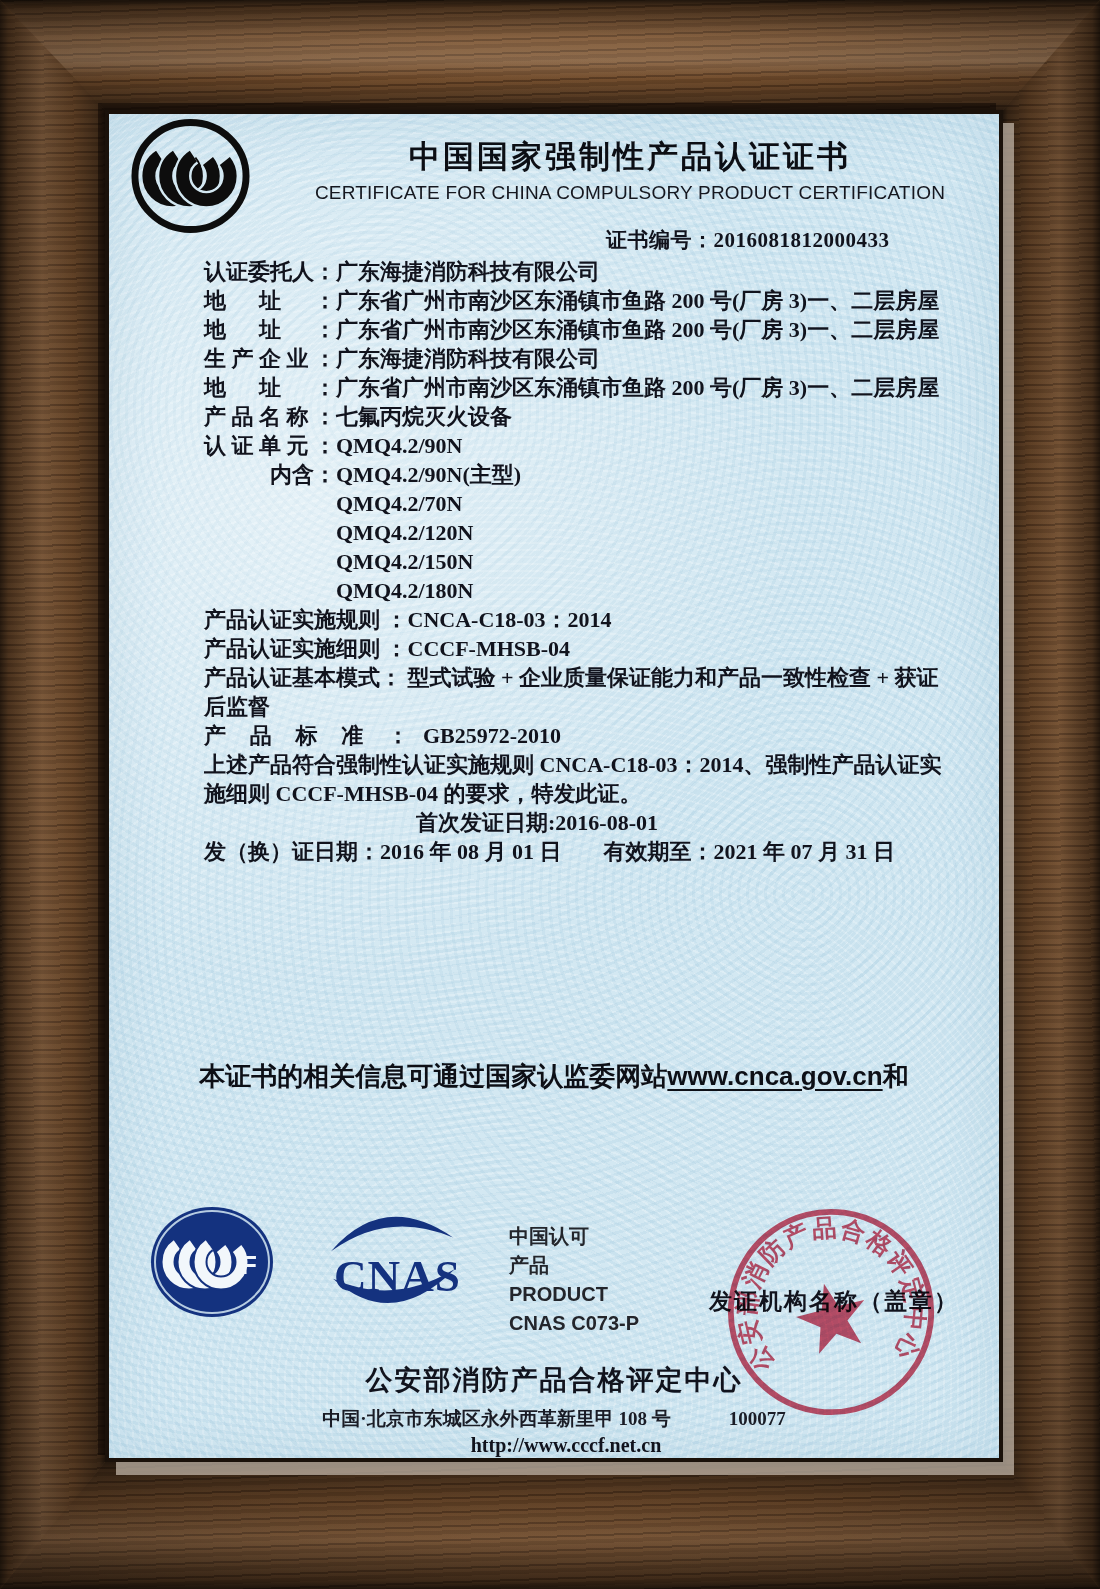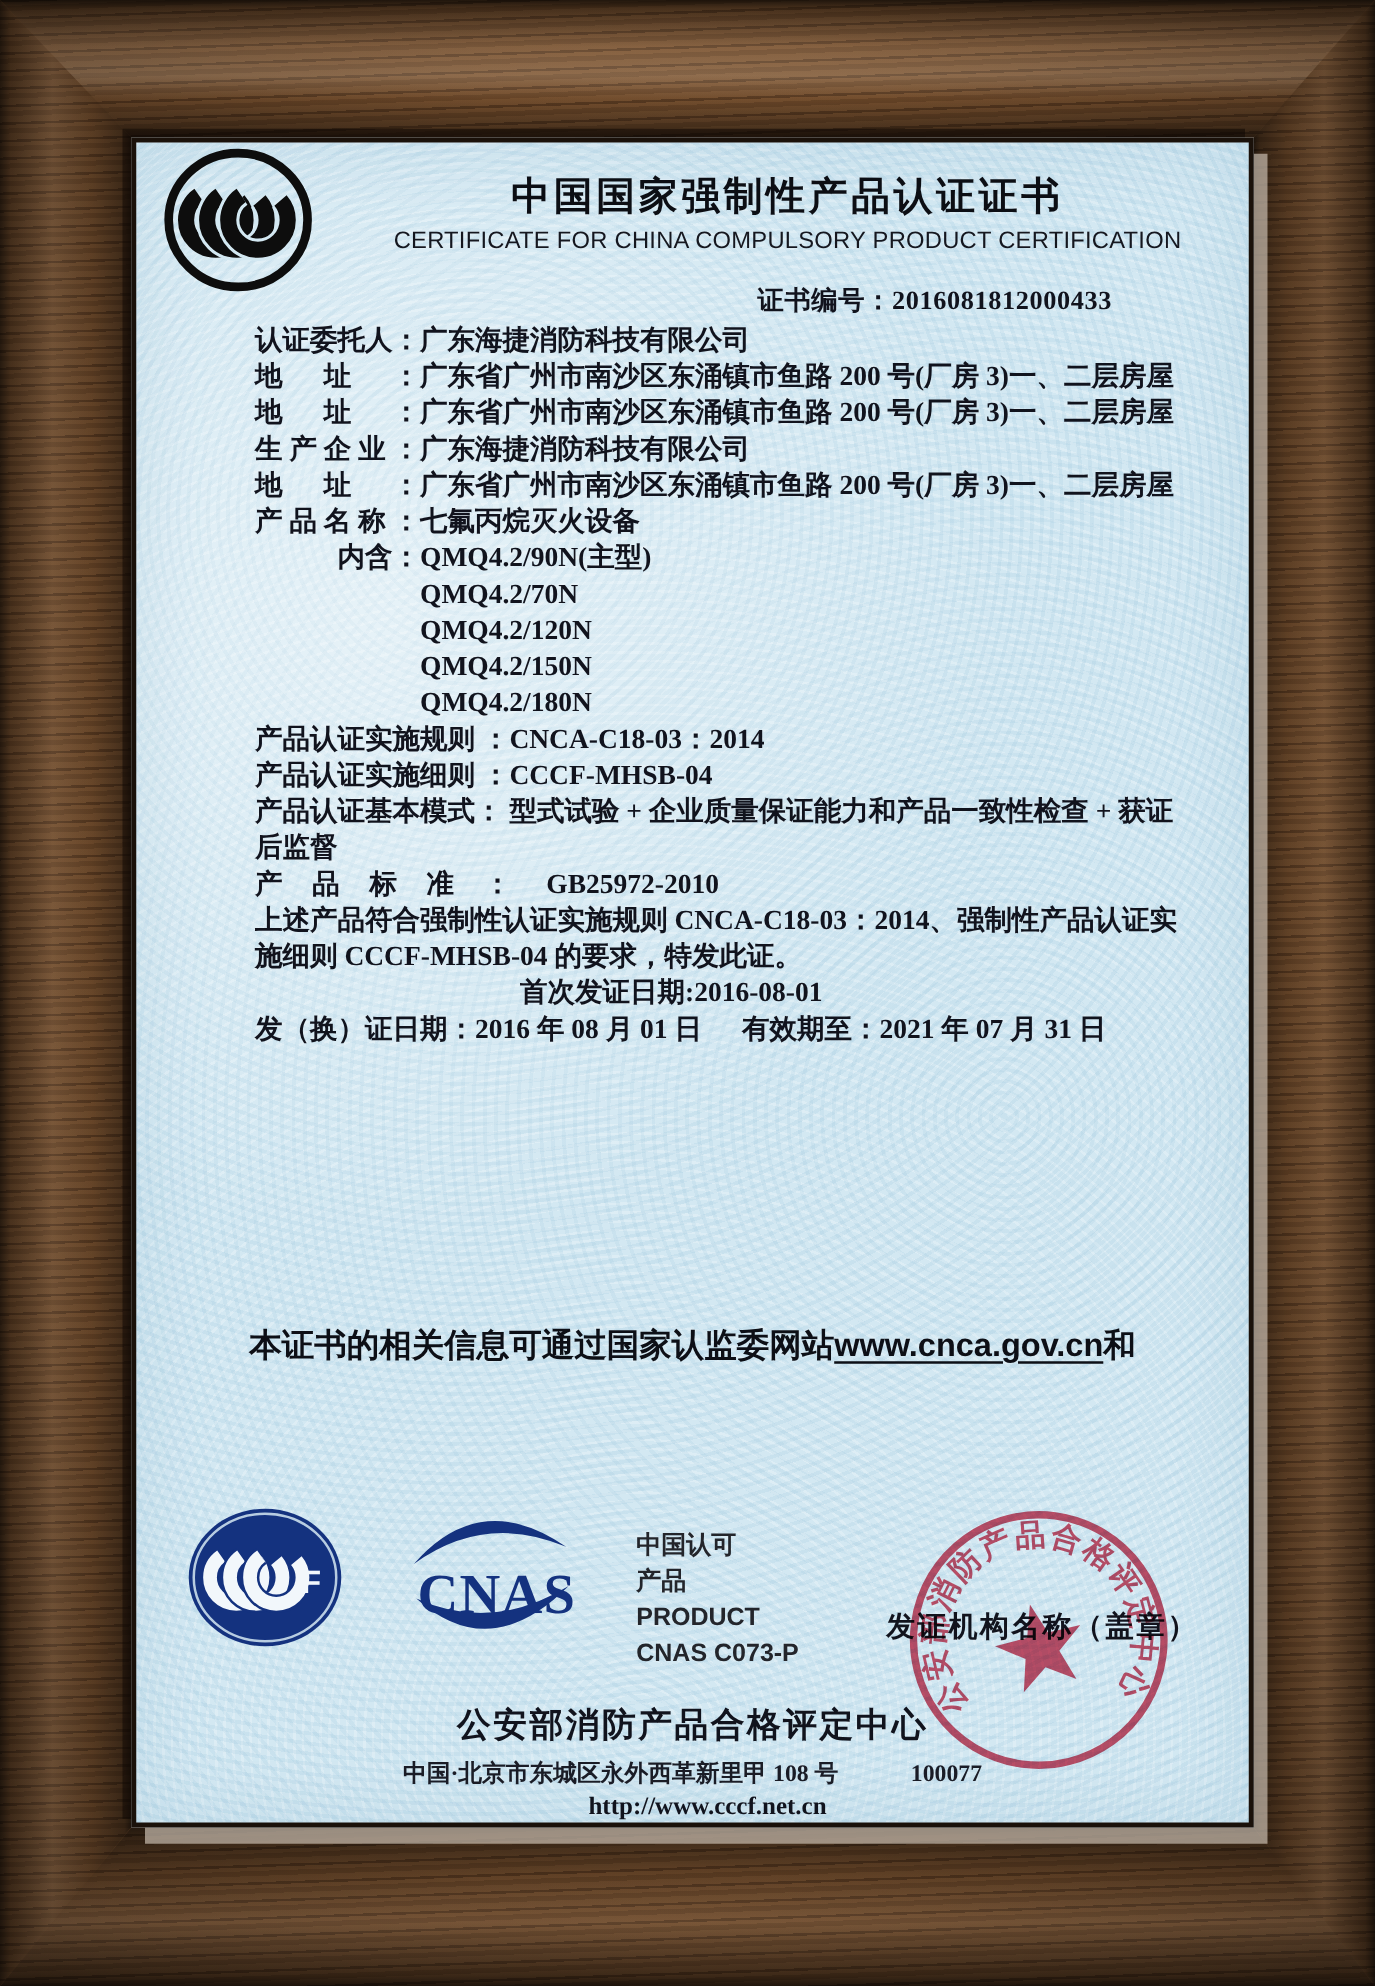--- a/index.html
+++ b/index.html
@@ -65,23 +65,23 @@
     font-size:19px;letter-spacing:0.2px;color:#15171f;margin:4px 0 0 0;}
   .cert-no{left:497px;top:112px;font-size:21px;font-weight:700;letter-spacing:0.5px;}
 
   
   .body-block{left:95px;top:143px;width:755px;font-size:22px;font-weight:700;line-height:29px;}
   .row{display:flex;}
   .lbl{width:132px;flex:none;text-align:justify;text-align-last:justify;}
   .lbl.ralign{text-align:right;text-align-last:right;}
   .val{flex:1;min-width:0;}
   .pline{margin:0;}
-  .lblw{display:inline-block;width:205px;text-align:justify;text-align-last:justify;margin-right:28px;}
+  .lblw{display:inline-block;width:205px;text-align:justify;text-align-last:justify;margin-right:14px;}
   .indent{padding-left:212px;}
-  .gap{margin-left:32px;}
+  .gap{margin-left:42px;}
 
   
   .notices{left:0;right:0;top:940px;text-align:center;
     font-family:"Liberation Sans","DejaVu Sans",sans-serif;font-weight:700;
     font-size:26px;line-height:44px;color:#0d0f16;}
   .u{text-decoration:underline;text-decoration-thickness:2px;text-underline-offset:4px;}
 
   
   .cccf-badge{left:40px;top:1090px;width:126px;height:116px;}
   .cnas-logo{left:213px;top:1092px;width:140px;height:114px;}
@@ -144,20 +144,24 @@
         <div class="lbl">生产企业：</div>
         <div class="val">广东海捷消防科技有限公司</div>
       </div>
     <div class="row">
         <div class="lbl">地址：</div>
         <div class="val">广东省广州市南沙区东涌镇市鱼路 200 号(厂房 3)一、二层房屋</div>
       </div>
     <div class="row">
         <div class="lbl">产品名称：</div>
         <div class="val">七氟丙烷灭火设备</div>
+      </div>
+    <div class="row">
+        <div class="lbl">认证单元：</div>
+        <div class="val">QMQ4.2/90N</div>
       </div>
     <div class="row">
         <div class="lbl ralign">内含：</div>
         <div class="val">QMQ4.2/90N(主型)</div>
       </div>
     <div class="row">
         <div class="lbl"></div>
         <div class="val">QMQ4.2/70N</div>
       </div>
     <div class="row">

